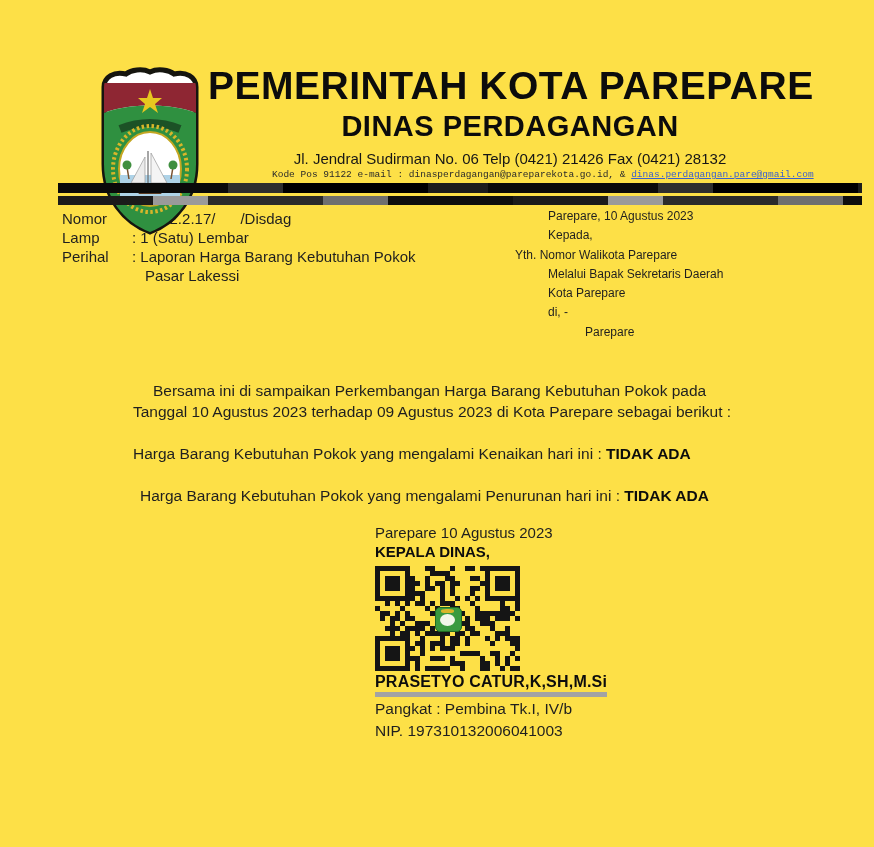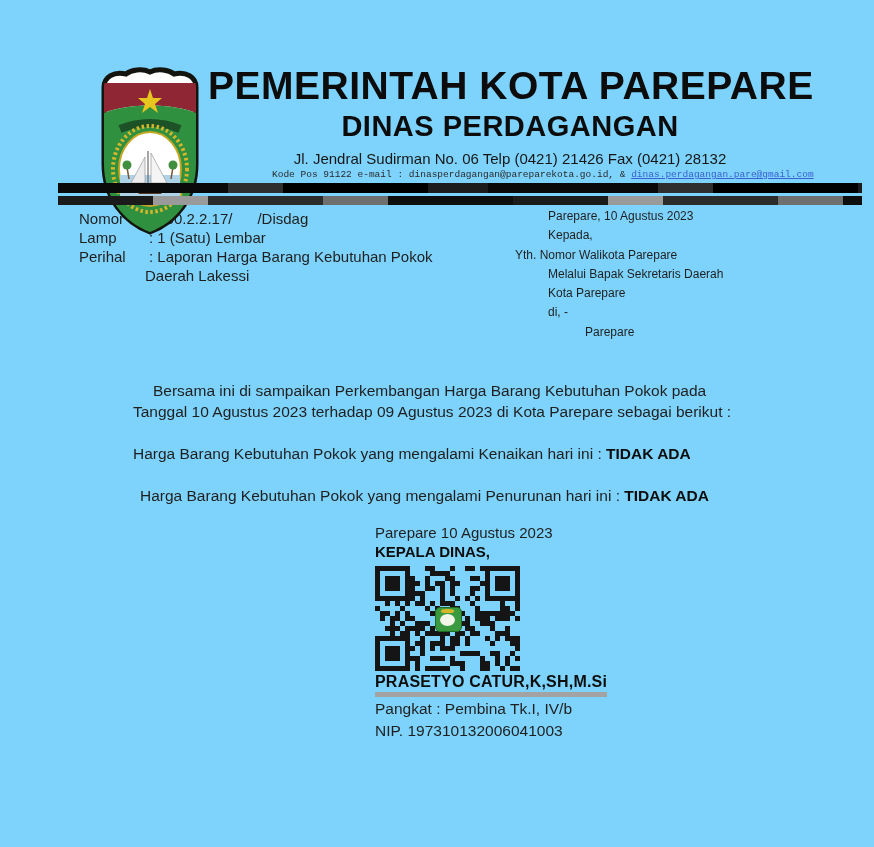--- a/index.html
+++ b/index.html
@@ -1,17 +1,17 @@
 <!DOCTYPE html>
 <html><head>
 <meta charset="utf-8">
 <style>
   html,body { margin:0; padding:0; background:#ffffff; }
   .page {
-    position:relative; width:874px; height:847px; background:#7dd3fc;
+    position:relative; width:874px; height:847px; background:#fde047;
     font-family:"Liberation Sans", sans-serif; color:#1f1f1f; overflow:hidden;
   }
 
   
   .emblem { position:absolute; left:93px; top:66px; width:114px; height:172px; z-index:4; }
   .head-text { position:absolute; left:208px; top:66px; width:604px; text-align:center; z-index:3; }
   .gov-title { font-size:39px; font-weight:bold; color:#0c0c0c; line-height:1.05; letter-spacing:0.5px; white-space:nowrap; }
   .dept-title { font-size:29px; font-weight:bold; color:#0c0c0c; margin-top:3px; letter-spacing:0.5px; }
   .addr-line { font-size:15px; color:#161616; margin-top:7px; white-space:nowrap; }
   .postal-line {
@@ -26,21 +26,21 @@
     background:repeating-linear-gradient(90deg,#0a0a0a 0 170px,#2e2e2e 170px 225px,#000 225px 370px,#1c1c1c 370px 430px);
   }
   .bar2 {
     position:absolute; left:58px; top:196px; width:804px; height:9px; z-index:5;
     background:repeating-linear-gradient(90deg,#1b1b1b 0 95px,#9a9a9a 95px 150px,#2b2b2b 150px 265px,#6f6f6f 265px 330px,#0e0e0e 330px 455px);
   }
 
   
   .meta { position:absolute; left:62px; top:209px; font-size:15px; z-index:3; line-height:19px; }
   .meta-row { display:flex; }
-  .meta-label { width:70px; flex:0 0 70px;margin-left:17px; }
+  .meta-label { width:70px; flex:0 0 70px; }
   .meta-val { white-space:pre; }
   .meta-val.clip { display:block; width:368px; overflow:hidden; }
   .meta-cont { padding-left:83px; }
 
   
   .recipient { position:absolute; left:515px; top:207px; font-size:12px; line-height:19.3px; z-index:3; }
   .ind1 { padding-left:33px; }
   .ind2 { padding-left:70px; }
 
   
@@ -122,21 +122,21 @@
       <span class="meta-val">: 500.2.2.17/      /Disdag</span>
     </div>
     <div class="meta-row">
       <span class="meta-label">Lamp</span>
       <span class="meta-val">: 1 (Satu) Lembar</span>
     </div>
     <div class="meta-row">
       <span class="meta-label">Perihal</span>
       <span class="meta-val clip">: Laporan Harga Barang Kebutuhan Pokok</span>
     </div>
-    <div class="meta-cont">Daerah Lakessi</div>
+    <div class="meta-cont">Pasar Lakessi</div>
   </div>
 
   <div class="recipient">
     <div class="ind1">Parepare, 10 Agustus 2023</div>
     <div class="ind1">Kepada,</div>
     <div>Yth. Nomor Walikota Parepare</div>
     <div class="ind1">Melalui Bapak Sekretaris Daerah</div>
     <div class="ind1">Kota Parepare</div>
     <div class="ind1">di, -</div>
     <div class="ind2">Parepare</div>

